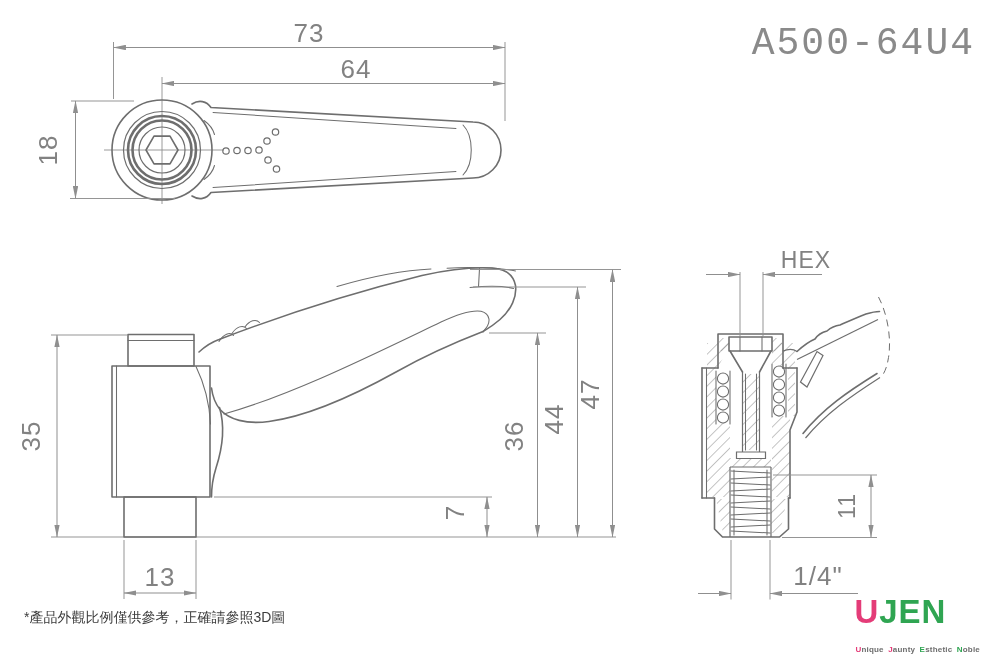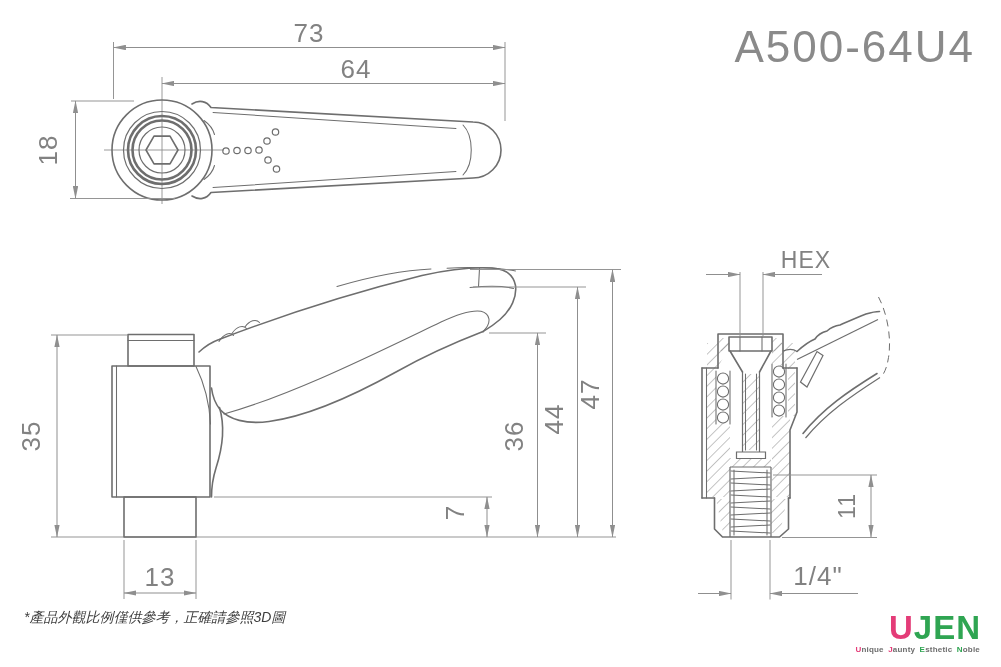--- a/index.html
+++ b/index.html
@@ -19,30 +19,30 @@
   .ext {stroke:var(--dim,#8f8f8f);stroke-width:0.95;fill:none;}
   .dim {stroke:var(--dim,#8f8f8f);stroke-width:1;fill:none;}
   .hpoly{fill:url(#hatch);stroke:none;}
   .dimtxt{font-family:"Liberation Sans",sans-serif;font-size:26px;fill:var(--text,#828282);letter-spacing:1px;}
   .dimtxt.small{font-size:23px;}
   text{dominant-baseline:auto;}
 
   
   #part-number{
     position:absolute;top:22px;right:26px;
-    font-size:44px;letter-spacing:2px;color:var(--pn,#8a8a8a);
+    font-size:38px;letter-spacing:2px;color:var(--pn,#8a8a8a);font-family:Liberation Mono, monospace;
   }
   #footnotes{position:absolute;left:24px;top:608px;color:#3c3c3c;}
-  #footnote-zh{font-size:14px;line-height:18px;font-style:italic;}
+  #footnote-zh{font-size:14px;line-height:18px;}
   #footnote-en{font-size:12.5px;line-height:16px;}
-  #logo{position:absolute;right:20px;bottom:13px;text-align:right;line-height:1;}
+  #logo{position:absolute;right:20px;bottom:13px;text-align:left;line-height:1;}
   #logo .mark{font-size:33px;font-weight:bold;letter-spacing:1px;}
   #logo .mark .u{color:var(--pink,#e43c78);}
   #logo .mark .jen{color:var(--green,#2fa552);}
-  #logo .tagline{font-size:8px;font-weight:bold;color:#6d6d6d;white-space:nowrap;margin-top:2px;letter-spacing:0.2px;}
+  #logo .tagline{font-size:8px;font-weight:bold;color:#6d6d6d;white-space:nowrap;margin-top:18px;letter-spacing:0.2px;}
   .tw{display:inline-block;margin:0 1px;}
   .twp::first-letter{color:var(--pink,#e43c78);}
   .twg::first-letter{color:var(--green,#2fa552);}
 </style>
 </head>
 <body>
 
 <svg id="drawing" width="1001" height="667" viewBox="0 0 1001 667">
   <defs>
     <marker id="arr" viewBox="0 0 12 5" refX="11.5" refY="2.5" markerWidth="13" markerHeight="5.5" orient="auto-start-reverse">

